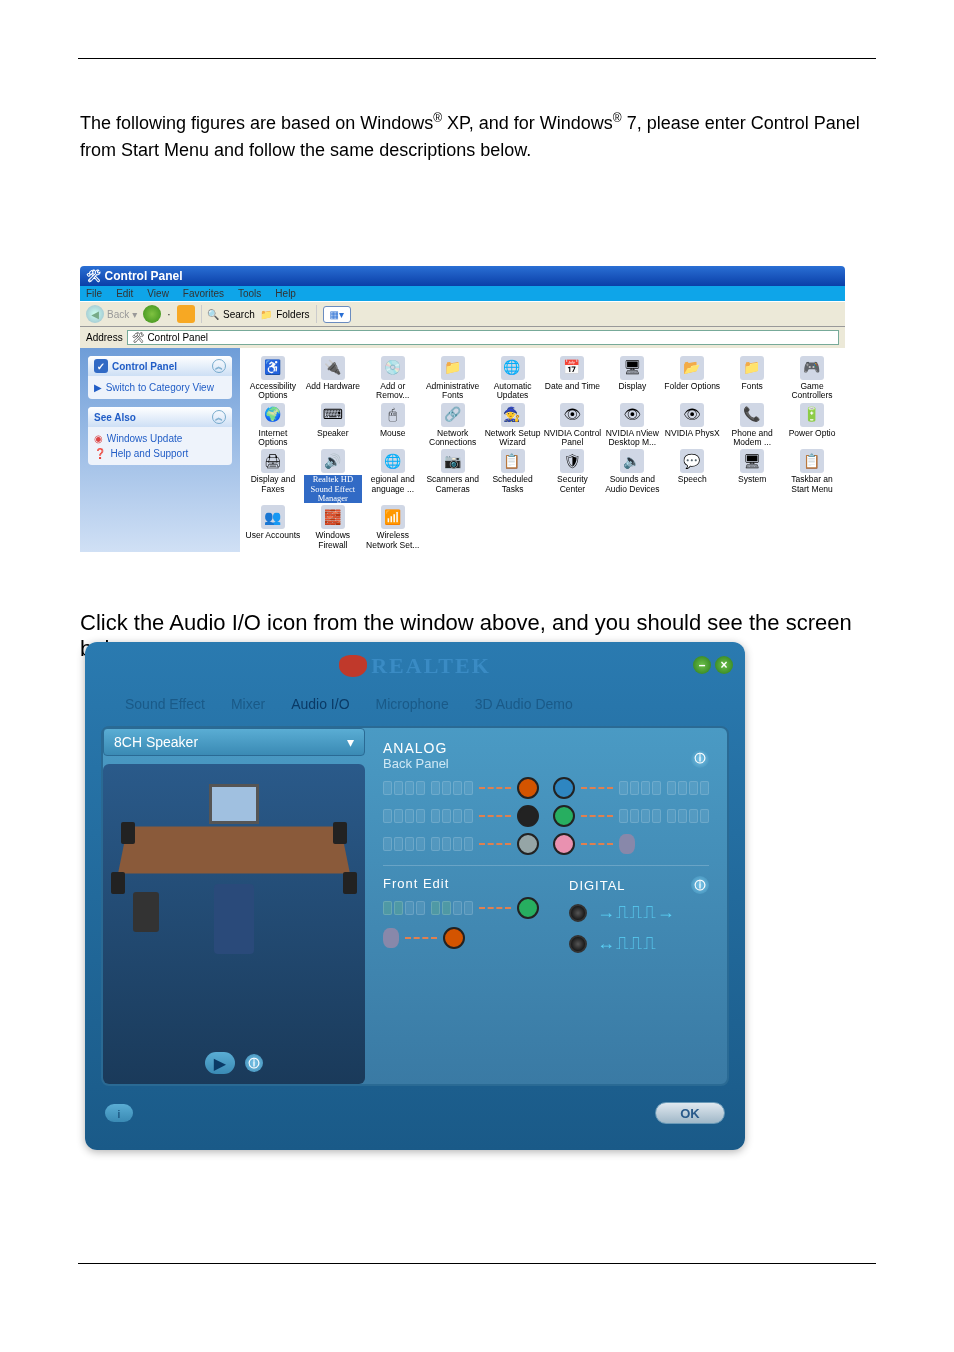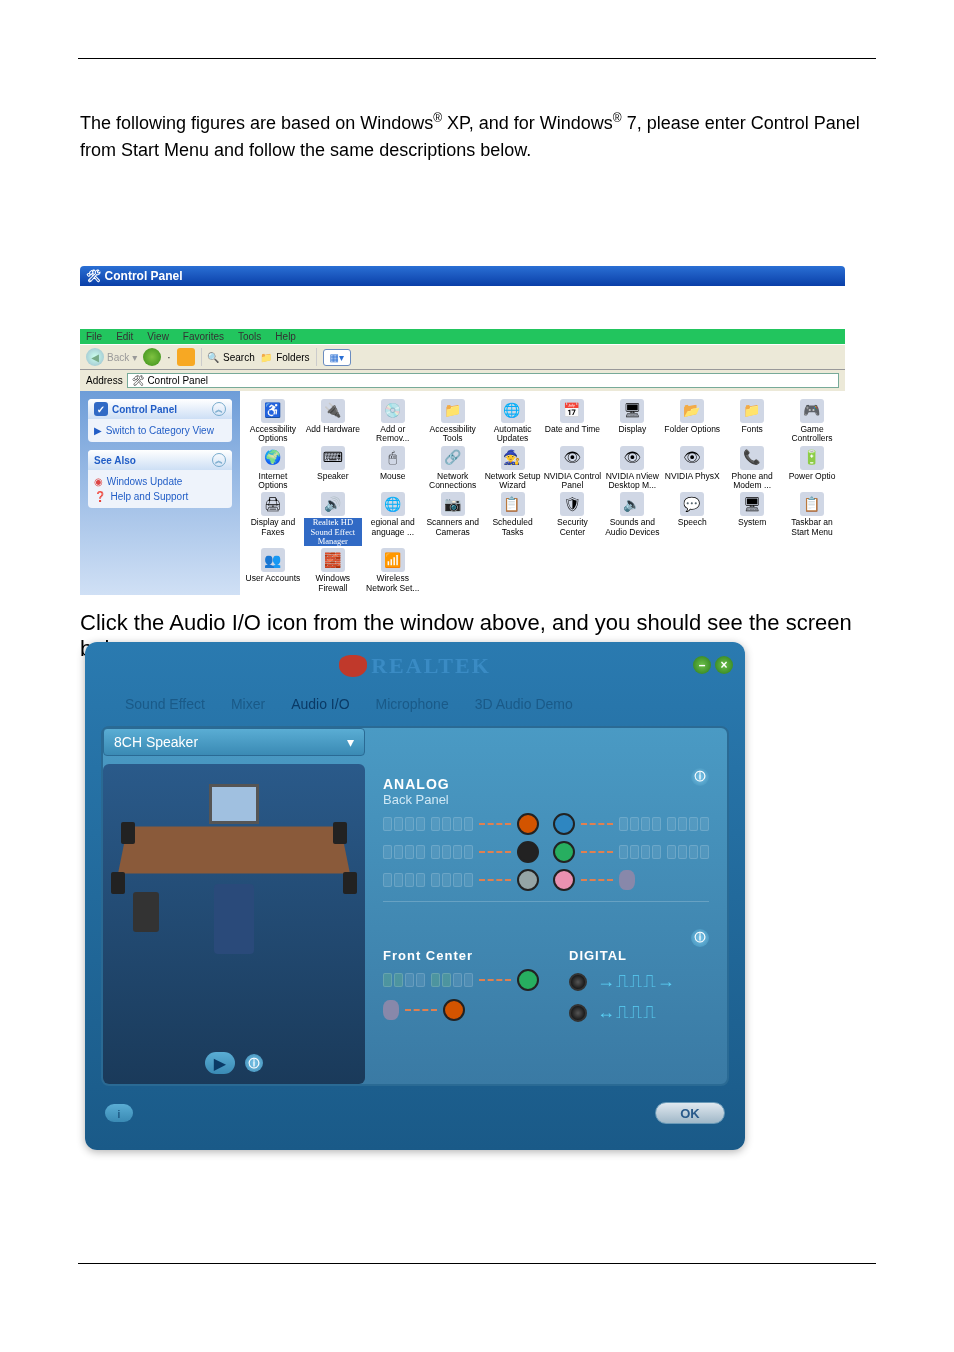--- a/index.html
+++ b/index.html
@@ -4,21 +4,21 @@
 <style>
   * { box-sizing: border-box; margin: 0; padding: 0; }
   body { width: 954px; height: 1352px; background: #fff; font-family: Arial, sans-serif; position: relative; }
   .page-border { position: absolute; top: 58px; left: 78px; right: 78px; border-top: 1px solid #000; }
   .page-border-bottom { position: absolute; bottom: 88px; left: 78px; right: 78px; border-top: 1px solid #000; }
   .instr1 { left: 80px; top: 109px; width: 794px; position: absolute; font-size: 18px; line-height: 1.5; color: #000; }
   .instr2 { position: absolute; left: 80px; top: 610px; width: 794px; font-size: 22px; }
   .reg { font-size: 12px; vertical-align: super; }
   .cp-window { position: absolute; left: 80px; top: 266px; width: 765px; height: 278px; font-size: 10px; }
   .cp-title { background: linear-gradient(#2a6fd4,#0a3fa8); color: #fff; font-weight: bold; padding: 3px 6px; font-size: 12px; border-top-left-radius: 4px; border-top-right-radius: 4px; }
-  .cp-menu { background: #22c55e; padding: 2px 6px; display: flex; gap: 14px; font-size: 10px; color: #333; margin-top: 43px; }
+  .cp-menu { background: #0ea5e9; padding: 2px 6px; display: flex; gap: 14px; font-size: 10px; color: #333; }
   .cp-toolbar { background: #ece9d8; border-top: 1px solid #fff; border-bottom: 1px solid #999; padding: 3px 6px; display: flex; align-items: center; gap: 6px; }
   .cp-back { display: inline-flex; align-items: center; gap: 3px; color: #999; }
   .cp-fwd { width: 18px; height: 18px; border-radius: 50%; background: radial-gradient(#7fc241,#3a8f1a); display: inline-block; }
   .cp-home { width: 18px; height: 18px; background: #f7a823; border-radius: 3px; }
   .cp-search { display: inline-flex; align-items: center; gap: 3px; }
   .cp-views { border: 1px solid #6a8cc0; padding: 2px 6px; border-radius: 3px; background: #fff; font-size: 10px; color: #2a6fd4; }
   .cp-address { background: #ece9d8; padding: 3px 6px; display: flex; align-items: center; gap: 4px; }
   .cp-body { display: flex; background: #fff; height: 204px; }
   .cp-side { width: 160px; background: linear-gradient(#6e9dd8,#d0e0f5); padding: 8px; display: flex; flex-direction: column; gap: 8px; }
   .cp-panel { background: #eef3fb; border-radius: 4px; overflow: hidden; }
@@ -43,21 +43,21 @@
   .rt-left { width: 270px; display: flex; flex-direction: column; }
   .rt-speaker-dd { background: linear-gradient(#5aadd4,#3a8ab4); border: 1px solid #2a6a94; border-radius: 4px; padding: 5px 10px; color: #fff; font-size: 14px; display: flex; justify-content: space-between; align-items: center; }
   .rt-room { flex: 1; margin-top: 8px; background: linear-gradient(#2a5a8a,#1a3a5a); border-radius: 6px; position: relative; overflow: hidden; }
   .rt-desk { position: absolute; top: 60px; left: 20px; right: 20px; height: 50px; background: #8a5a3a; transform: perspective(200px) rotateX(20deg); }
   .rt-monitor { position: absolute; top: 20px; left: 50%; transform: translateX(-50%); width: 50px; height: 40px; background: #a0c0e0; border: 3px solid #555; }
   .rt-sp-box { position: absolute; width: 14px; height: 22px; background: #222; border-radius: 2px; }
   .rt-play-row { position: absolute; bottom: 10px; left: 50%; transform: translateX(-50%); display: flex; gap: 10px; align-items: center; }
   .rt-play { width: 30px; height: 22px; border-radius: 11px; background: linear-gradient(#5aadd4,#3a8ab4); display: flex; align-items: center; justify-content: center; color: #0a3a66; }
   .rt-info { width: 18px; height: 18px; border-radius: 50%; background: radial-gradient(#7ac4e8,#3a8ab4); display: flex; align-items: center; justify-content: center; color: #fff; font-size: 11px; font-weight: bold; }
   .rt-right { flex: 1; padding: 12px 18px; color: #fff; }
-  .rt-sect-title { font-weight: bold; font-size: 14px; letter-spacing: 1px; margin-top: 36px; }
+  .rt-sect-title { font-weight: normal; font-size: 14px; letter-spacing: 1px; }
   .rt-sect-sub { color: #cfe8f5; font-size: 13px; margin-bottom: 6px; }
   .rt-jacks { display: grid; grid-template-columns: 1fr 1fr; gap: 6px 14px; }
   .rt-jack-row { display: flex; align-items: center; gap: 6px; }
   .rt-seg { display: flex; gap: 2px; }
   .rt-seg-cell { width: 9px; height: 14px; background: rgba(255,255,255,0.08); border: 1px solid rgba(255,255,255,0.15); border-radius: 2px; }
   .rt-dashes { width: 32px; height: 0; border-top: 2px dashed #e08050; }
   .rt-jack { width: 22px; height: 22px; border-radius: 50%; border: 2px solid #222; flex-shrink: 0; }
   .rt-mic-ico { width: 16px; height: 20px; background: #88a; border-radius: 40%; }
   .rt-front-row { height: 1px; background: rgba(255,255,255,0.2); margin: 10px 0; }
   .rt-digital { display: flex; flex-direction: column; gap: 10px; margin-top: 8px; }
@@ -163,21 +163,21 @@
         <div class="cp-item">
           <div class="cp-icon">🔌</div>
           <span class="cp-item-label">Add Hardware</span>
         </div>
         <div class="cp-item">
           <div class="cp-icon">💿</div>
           <span class="cp-item-label">Add or Remov...</span>
         </div>
         <div class="cp-item">
           <div class="cp-icon">📁</div>
-          <span class="cp-item-label">Accessibility Tools</span>
+          <span class="cp-item-label">Administrative Fonts</span>
         </div>
         <div class="cp-item">
           <div class="cp-icon">🌐</div>
           <span class="cp-item-label">Automatic Updates</span>
         </div>
         <div class="cp-item">
           <div class="cp-icon">📅</div>
           <span class="cp-item-label">Date and Time</span>
         </div>
         <div class="cp-item">
@@ -425,21 +425,21 @@
           </div>
           <div class="rt-jack-row">
             <div class="rt-jack" style="background: rgb(233, 145, 176);"></div>
             <div class="rt-dashes"></div>
             <div class="rt-mic-ico"></div>
           </div>
         </div>
       <div class="rt-front-row"></div>
       <div style="display:flex;gap:24px">
         <div style="flex:1">
-          <div class="rt-sect-title" style="font-size:13px">Front Center</div>
+          <div class="rt-sect-title" style="font-size:13px">Front Edit</div>
           <div id="front-jacks" style="display:flex;flex-direction:column;gap:8px;margin-top:6px">
               <div class="rt-jack-row">
                 <div class="rt-seg seg4">
                   <div class="rt-seg-cell"></div>
                   <div class="rt-seg-cell"></div>
                   <div class="rt-seg-cell"></div>
                   <div class="rt-seg-cell"></div>
                 </div>
                 <div class="rt-seg seg4">
                   <div class="rt-seg-cell"></div>

